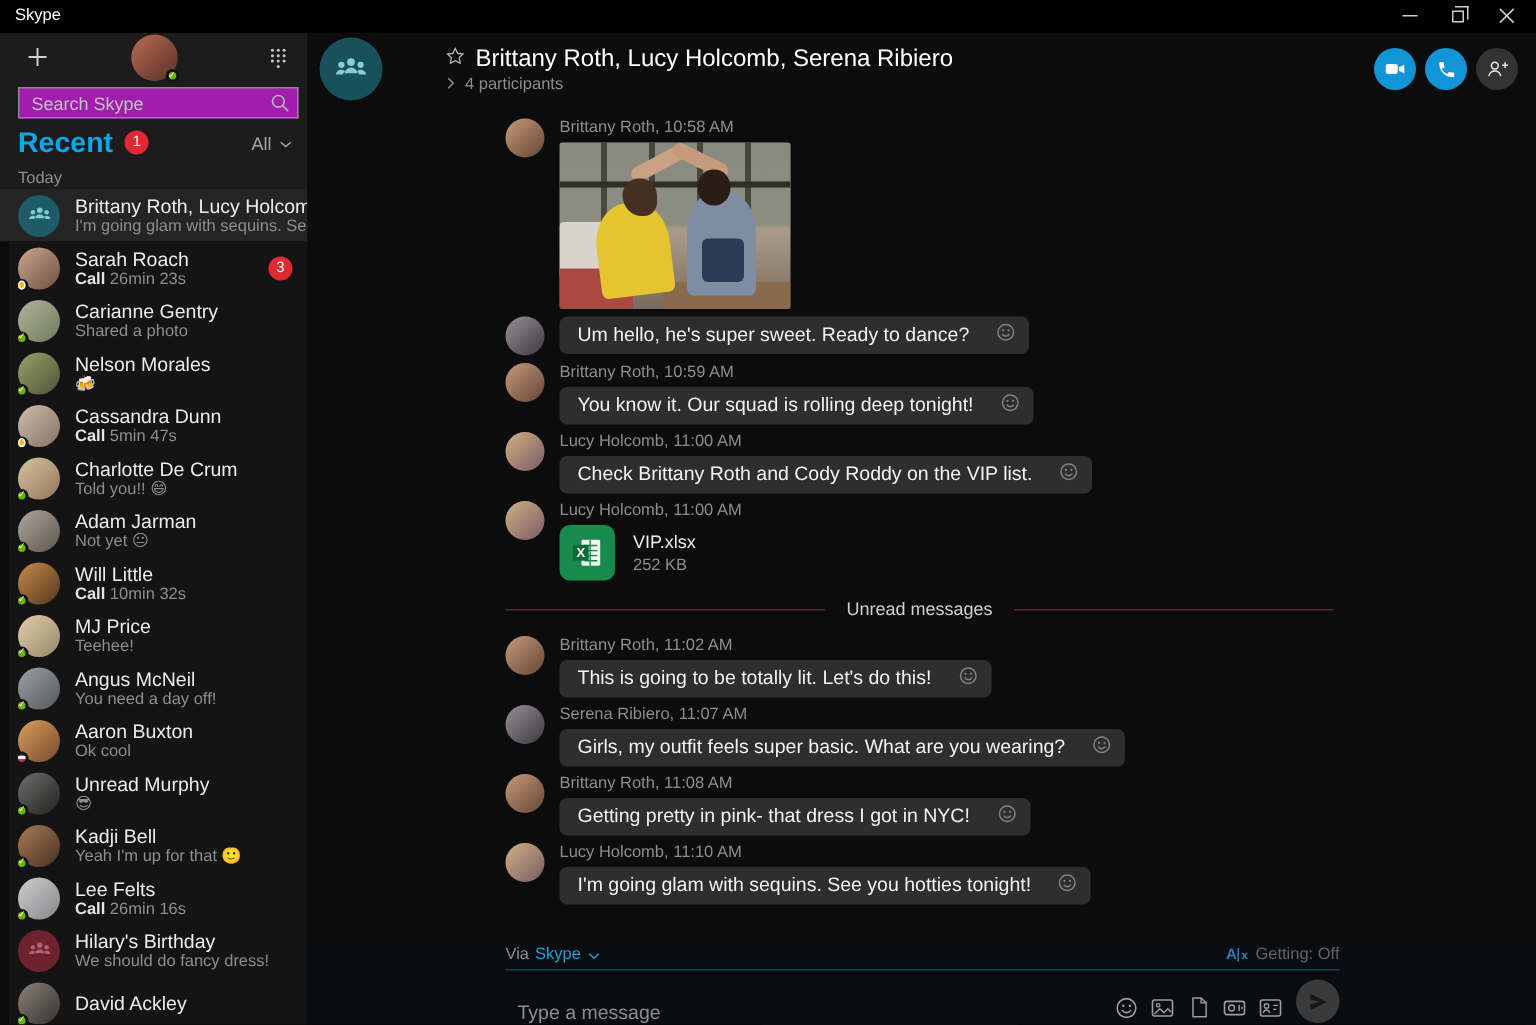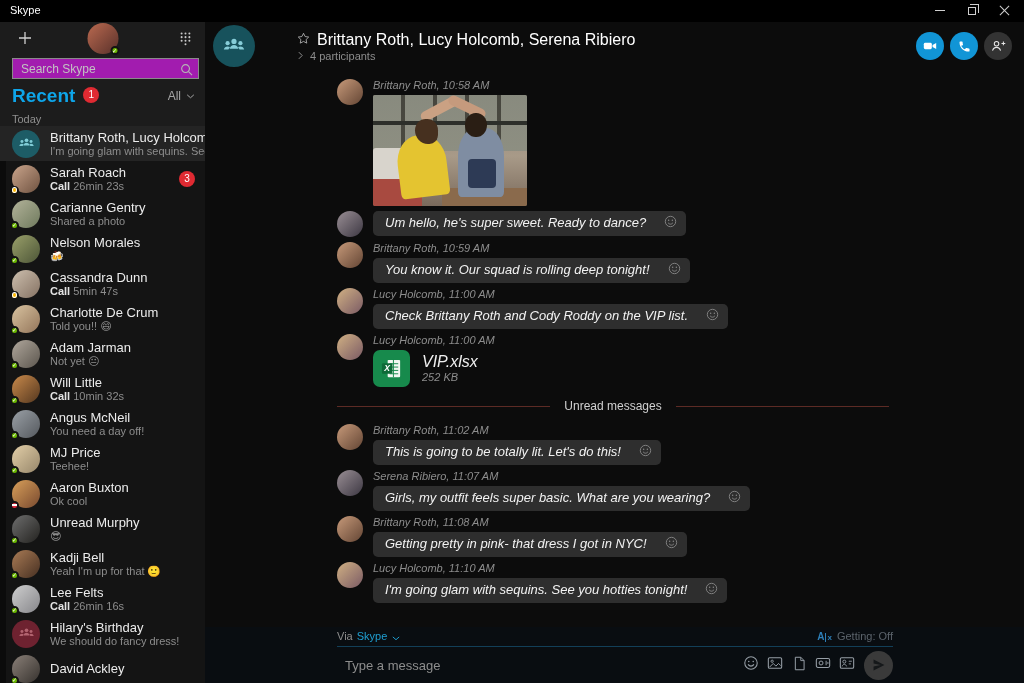--- a/index.html
+++ b/index.html
@@ -61,21 +61,21 @@
   .title-row { display:flex; align-items:center; gap:7px; }
   .chat-title { font-size:16px; color:#fff; font-weight:400; }
   .sub-row { display:flex; align-items:center; gap:7px; margin-top:1px; margin-left:1px; }
   .participants { font-size:11px; color:#8d8d8d; }
   .header-actions { margin-left:auto; margin-right:12px; display:flex; gap:6px; }
   .action-btn { width:28px; height:28px; border-radius:50%; display:flex; align-items:center; justify-content:center; }
   .action-btn.blue { background:#1195d6; }
   .action-btn.gray { background:#333; }
 
   .messages { position:absolute; top:48px; left:0; right:0; bottom:56px; padding:9px 0 0 132px; overflow:hidden; }
-  .msg { display:flex; margin-bottom:5px;font-style:italic; }
+  .msg { display:flex; margin-bottom:5px; }
   .m-avatar { width:26px; height:26px; border-radius:50%; margin-right:10px; flex-shrink:0; }
   .m-head { font-size:11px; color:#8d8d8d; line-height:13px; margin-bottom:3px; }
   .bubble { position:relative; display:inline-block; background:#2e2e2e; border-radius:5px; padding:5px 40px 6px 12px; font-size:13px; color:#f2f2f2; line-height:14px; white-space:nowrap; }
   .react-btn { position:absolute; right:9px; top:4px; width:13px; height:13px; opacity:.8; cursor:pointer; }
 
   .photo-attach { width:154px; height:111px; position:relative; overflow:hidden; border-radius:2px; background:linear-gradient(180deg,#8e8478 0%,#a89a88 55%,#7a6a5c 100%); }
   .ph { position:absolute; }
   .ph-grid { left:0; top:0; right:0; height:50%; background:repeating-linear-gradient(90deg,#878c80 0 28px,#34362f 28px 32px); opacity:.8; }
   .ph-bar  { left:0; top:26px; right:0; height:4px; background:#2d2f2a; }
   .ph-white{ left:0; top:48%; width:22%; height:34%; background:#d8d4cc; border-radius:3px; }
@@ -84,39 +84,39 @@
   .ph-p1   { left:16%; top:36%; width:32%; height:56%; background:#e4c430; border-radius:45% 45% 8% 8%; transform:rotate(-7deg); }
   .ph-h1   { left:27%; top:22%; width:15%; height:22%; background:#46301f; border-radius:50% 50% 40% 60%; }
   .ph-p2   { left:55%; top:30%; width:30%; height:62%; background:#7f8da2; border-radius:40% 40% 8% 8%; }
   .ph-h2   { left:60%; top:16%; width:14%; height:22%; background:#2a1e14; border-radius:50%; }
   .ph-a1   { left:30%; top:8%; width:26%; height:9%; background:#caa183; border-radius:8px; transform:rotate(-28deg); }
   .ph-a2   { left:48%; top:6%; width:26%; height:9%; background:#c59a7d; border-radius:8px; transform:rotate(26deg); }
   .ph-navy { left:62%; top:58%; width:18%; height:26%; background:#2d3a55; border-radius:4px; }
 
   .file-attach { display:flex; align-items:center; gap:12px; cursor:pointer; }
   .excel-icon { width:37px; height:37px; border-radius:7px; background:#178a4c; display:flex; align-items:center; justify-content:center; }
-  .f-name { font-size:16px; color:#f0f0f0; line-height:15px; }
+  .f-name { font-size:12px; color:#f0f0f0; line-height:15px; }
   .f-size { font-size:11px; color:#8d8d8d; line-height:13px; margin-top:2px; }
 
   .unread-divider { display:flex; align-items:center; width:552px; margin:12px 0 11px 0; }
   .u-line { flex:1; height:1px; background:#5d2b25; }
   .u-text { margin:0 14px; font-size:12px; color:#d0d0d0; }
 
   
   .composer { position:absolute; left:0; right:0; bottom:0; height:56px; padding:0 131px 0 132px; background:#090d11; }
   .via-row { height:17px; display:flex; align-items:flex-start; font-size:11px; padding-top:3px; }
   .via-label { color:#8d8d8d; }
   .via-service { color:#1f9fd2; margin-left:4px; cursor:pointer; }
   .via-chev { margin-left:5px; margin-top:1px; }
   .tr-group { margin-left:auto; display:flex; align-items:center; gap:5px; cursor:pointer; }
   .tr-glyph { color:#2d7fb8; font-size:10px; font-weight:700; }
   .tr-glyph i { font-style:normal; font-size:8px; border-left:1px solid #2d7fb8; padding-left:1px; margin-left:1px; }
   .tr-status { color:#5b636b; font-size:11px; }
   .comp-divider { height:1px; background:#123f58; margin-top:2px; }
-  .input-row { display:flex; align-items:center; height:34px; margin-top:1px; }
+  .input-row { display:flex; align-items:flex-end; height:34px; margin-top:1px; }
   .input-row input { flex:1; background:transparent; border:none; outline:none; color:#e8e8e8; font-size:13px; padding-left:8px; font-family:inherit; }
   .input-row input::placeholder { color:#8d8d8d; }
   .comp-icons { display:flex; align-items:center; gap:8px; }
   .comp-icon { width:16px; height:16px; display:flex; align-items:center; justify-content:center; cursor:pointer; }
   .send-btn { width:29px; height:29px; border-radius:50%; background:#3a3a3a; margin-left:9px; display:flex; align-items:center; justify-content:center; cursor:pointer; }
 </style>
 </head>
 <body>
 
 <div class="titlebar">
@@ -271,35 +271,35 @@
       <div class="contact">
         <div class="c-avatar" style="background: linear-gradient(135deg, rgb(201, 138, 75), rgb(84, 55, 31));">
           <span class="presence online"></span>
         </div>
         <div class="c-text">
           <div class="c-name">Will Little</div>
           <div class="c-status"><b>Call</b> 10min 32s</div>
         </div>
       </div>
       <div class="contact">
+        <div class="c-avatar" style="background: linear-gradient(135deg, rgb(227, 207, 168), rgb(150, 134, 106));">
+          <span class="presence online"></span>
+        </div>
+        <div class="c-text">
+          <div class="c-name">MJ Price</div>
+          <div class="c-status">Teehee!</div>
+        </div>
+      </div>
+      <div class="contact">
         <div class="c-avatar" style="background: linear-gradient(135deg, rgb(154, 160, 166), rgb(85, 89, 94));">
           <span class="presence online"></span>
         </div>
         <div class="c-text">
           <div class="c-name">Angus McNeil</div>
           <div class="c-status">You need a day off!</div>
-        </div>
-      </div>
-      <div class="contact">
-        <div class="c-avatar" style="background: linear-gradient(135deg, rgb(227, 207, 168), rgb(150, 134, 106));">
-          <span class="presence online"></span>
-        </div>
-        <div class="c-text">
-          <div class="c-name">MJ Price</div>
-          <div class="c-status">Teehee!</div>
         </div>
       </div>
       <div class="contact">
         <div class="c-avatar" style="background: linear-gradient(135deg, rgb(217, 160, 90), rgb(120, 73, 47));">
           <span class="presence dnd"></span>
         </div>
         <div class="c-text">
           <div class="c-name">Aaron Buxton</div>
           <div class="c-status">Ok cool</div>
         </div>

